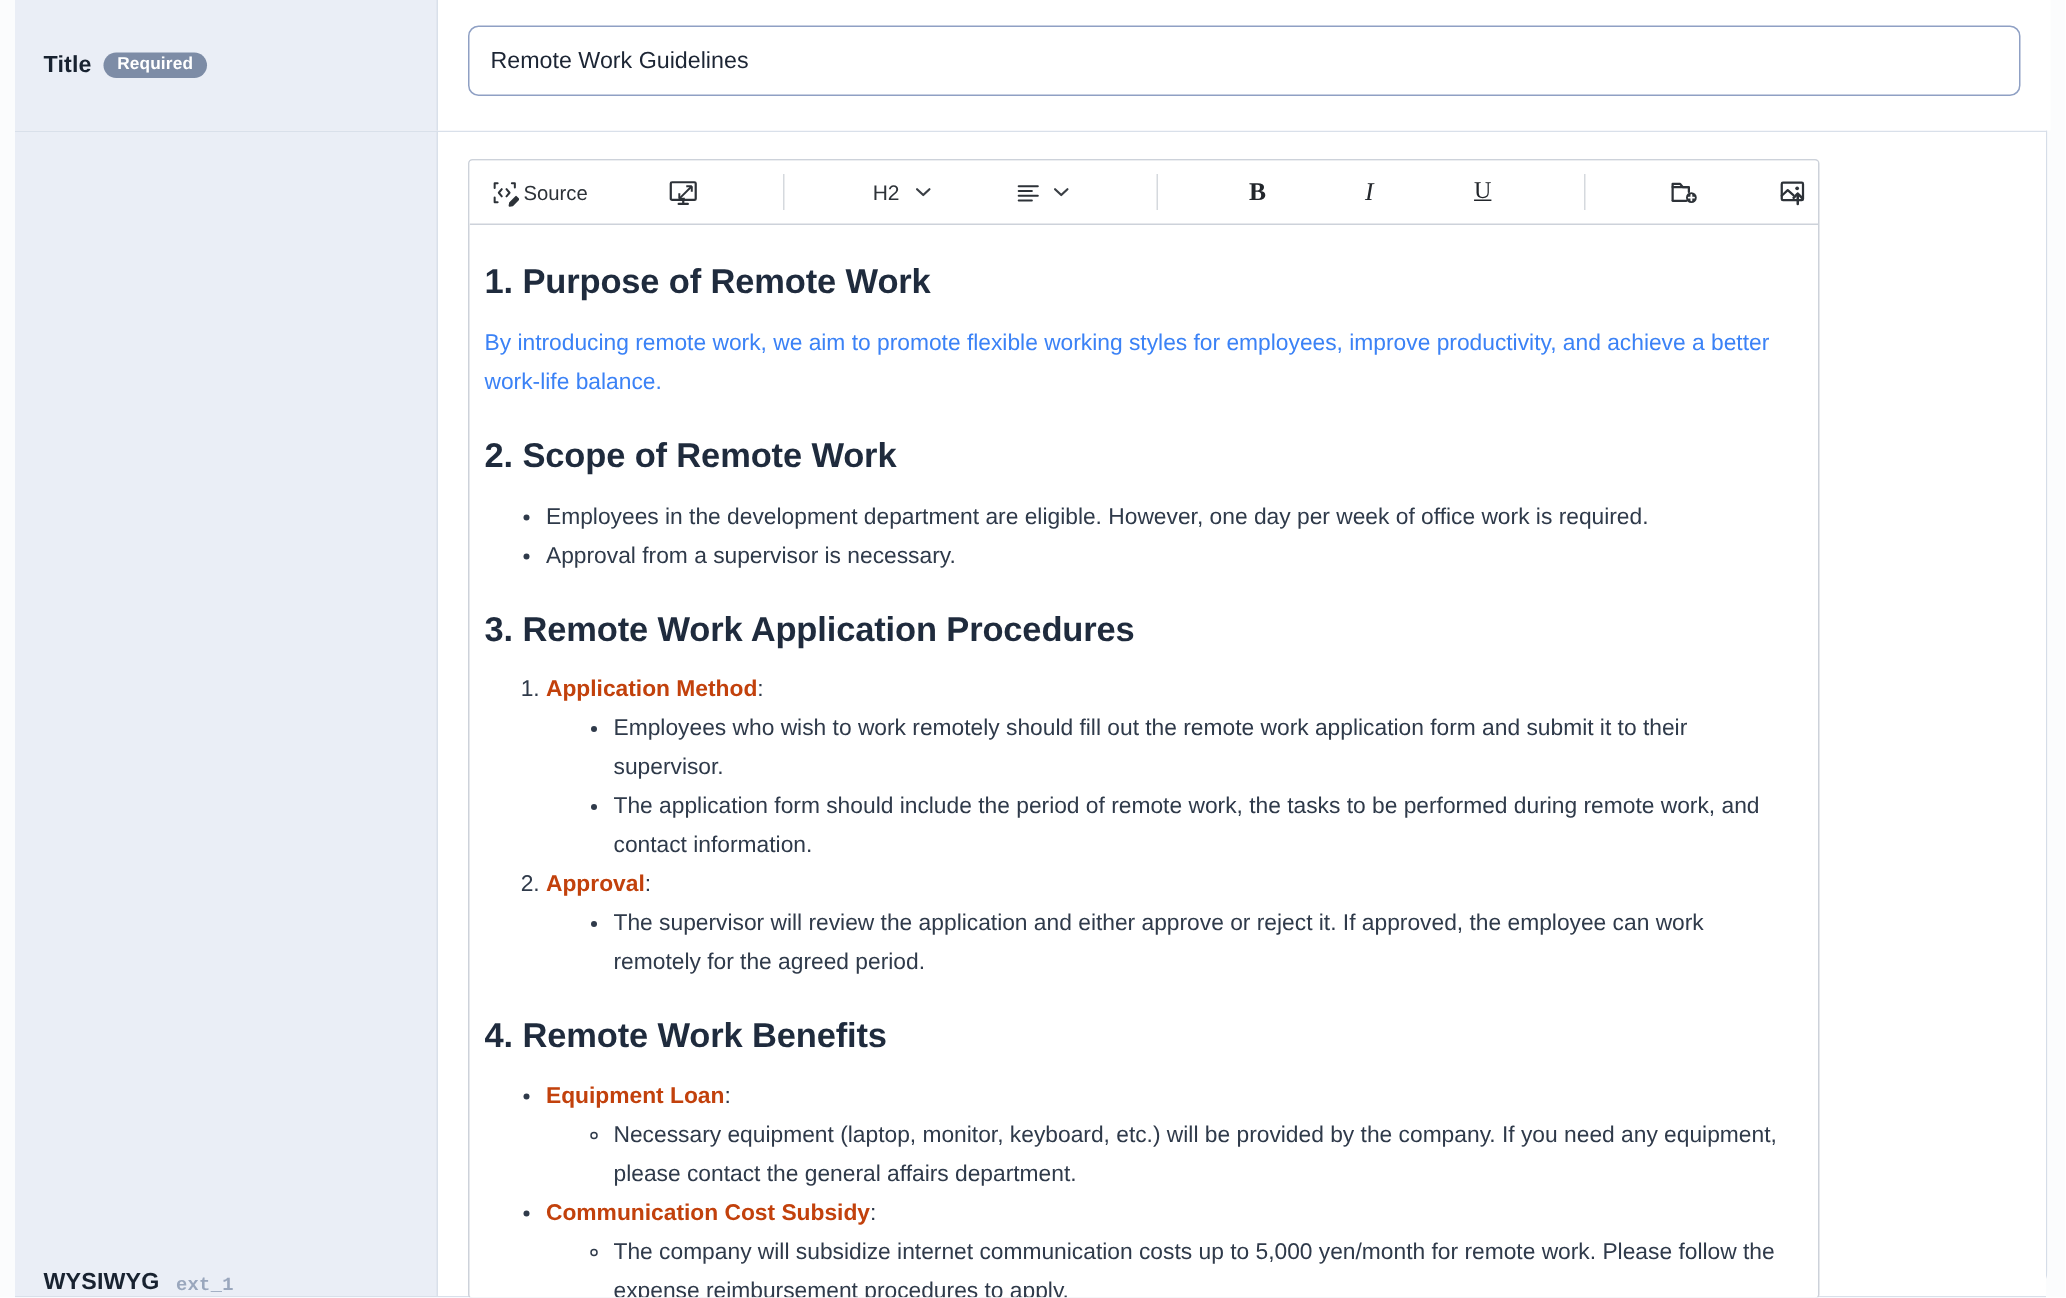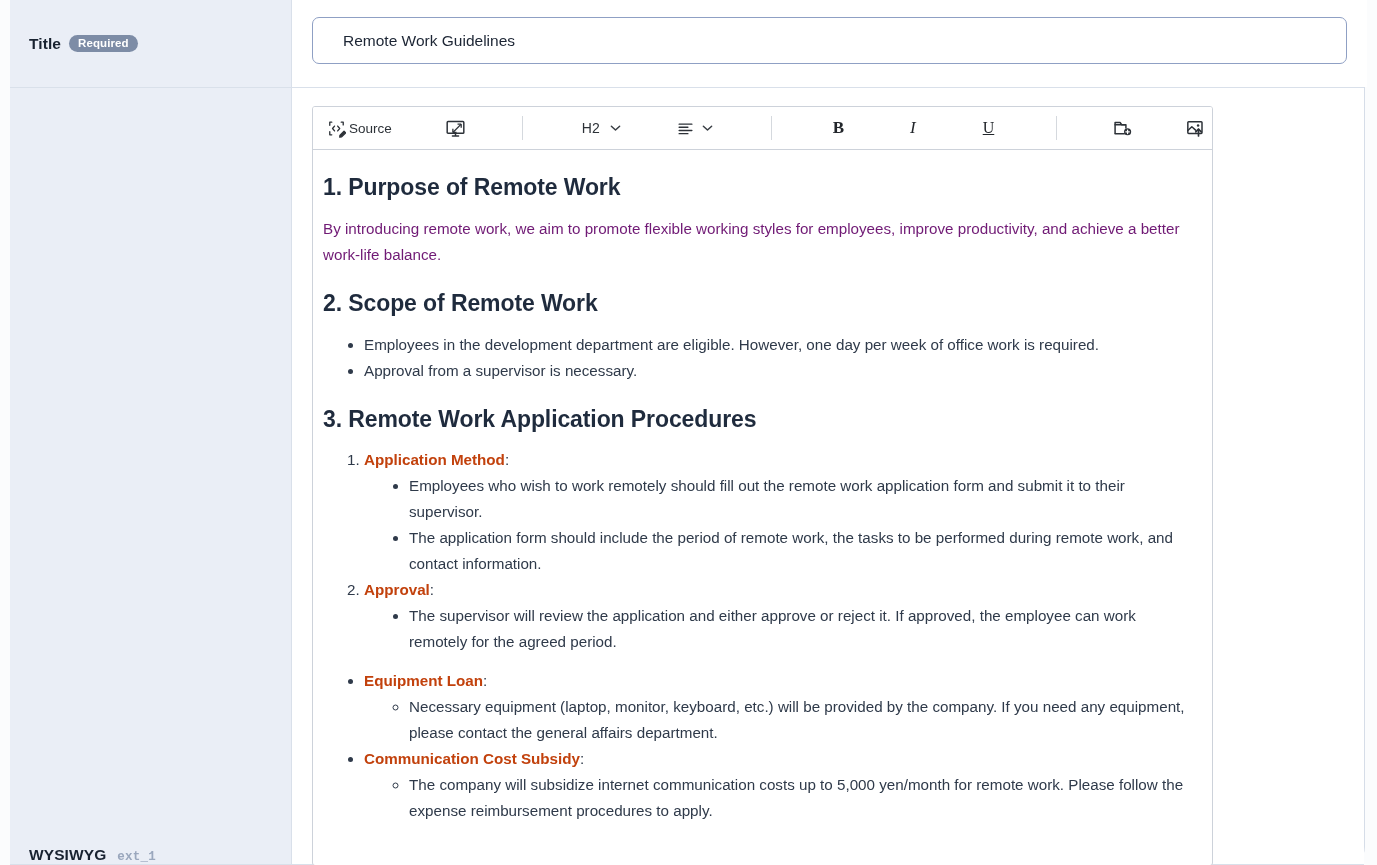--- a/index.html
+++ b/index.html
@@ -78,21 +78,21 @@
     background: #ffffff;
     padding: 17px 20px 0 20px;
   }
   .row-field.wys { padding: 18px 20px 0 20px; }
 
   
   .title-input {
     display: block;
     width: 1035px;
     height: 47px;
-    padding: 0 30px;
+    padding: 0 14px;
     border: 1px solid #8fa0c4;
     border-radius: 7px;
     font-family: "Liberation Sans", sans-serif;
     font-size: 15.5px;
     color: #1c2534;
     background: #ffffff;
     outline: none;
   }
 
   
@@ -179,21 +179,21 @@
     color: #1f2b3d;
     margin: 20px 0 0 0;
     line-height: 1.32;
     letter-spacing: -0.1px;
   }
   .doc h2.first { margin-top: 10px; }
   .doc p {
     font-size: 15.2px;
     line-height: 1.71;
     margin: 14px 0 0 0;
-    color: #701a75;
+    color: #3b82f6;
   }
   .doc ul, .doc ol {
     margin: 13px 0 0 0;
     padding-left: 41px;
   }
   .doc ul ul, .doc ul ol, .doc ol ul, .doc ol ol {
     margin: 0;
     padding-left: 45px;
   }
   .doc li {
@@ -450,20 +450,21 @@
                 </ul>
               </li>
               <li>
                 <b>Approval</b><span>:</span>
                 <ul>
                   <li>The supervisor will review the application and either approve or reject it. If approved, the employee can work remotely for the agreed period.</li>
                 </ul>
               </li>
             </ol>
 
+            <h2>4. Remote Work Benefits</h2>
             <ul>
               <li>
                 <b>Equipment Loan</b><span>:</span>
                 <ul>
                   <li>Necessary equipment (laptop, monitor, keyboard, etc.) will be provided by the company. If you need any equipment, please contact the general affairs department.</li>
                 </ul>
               </li>
               <li>
                 <b>Communication Cost Subsidy</b><span>:</span>
                 <ul>

